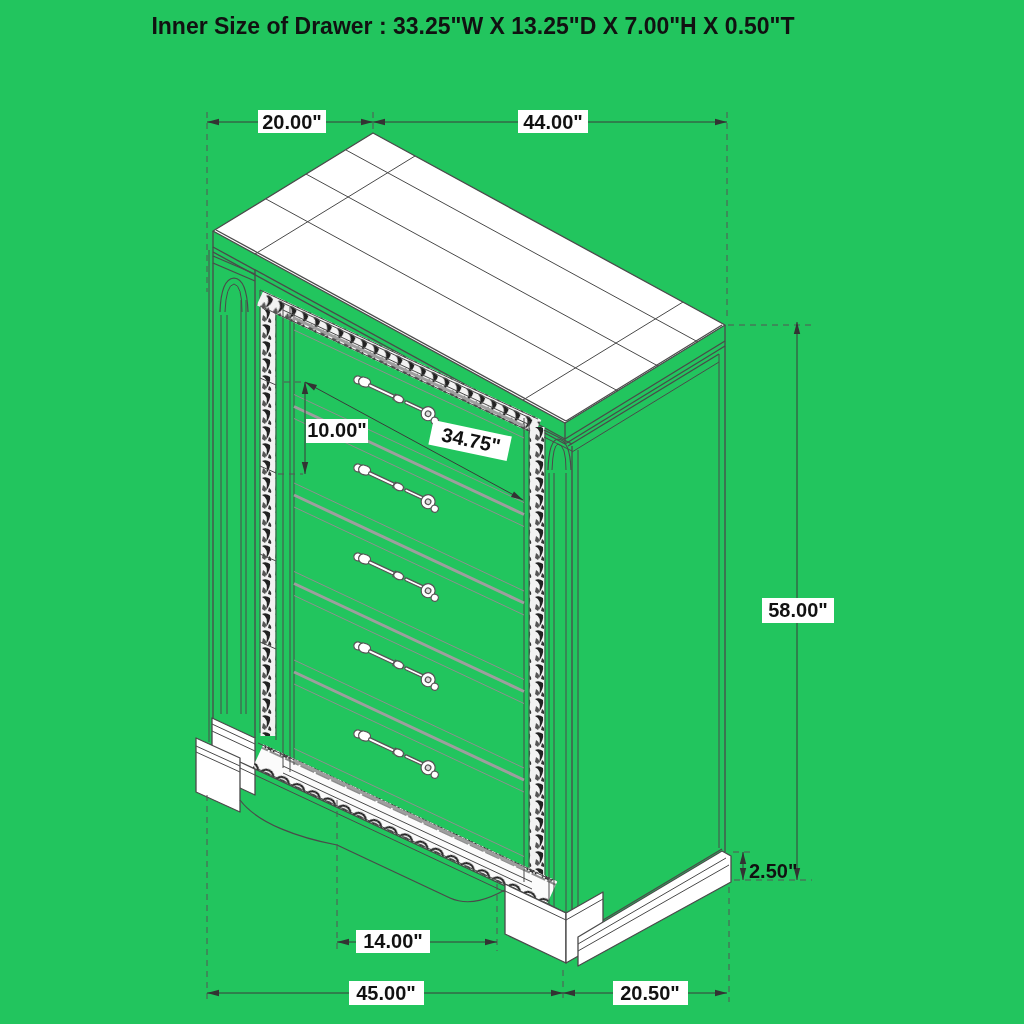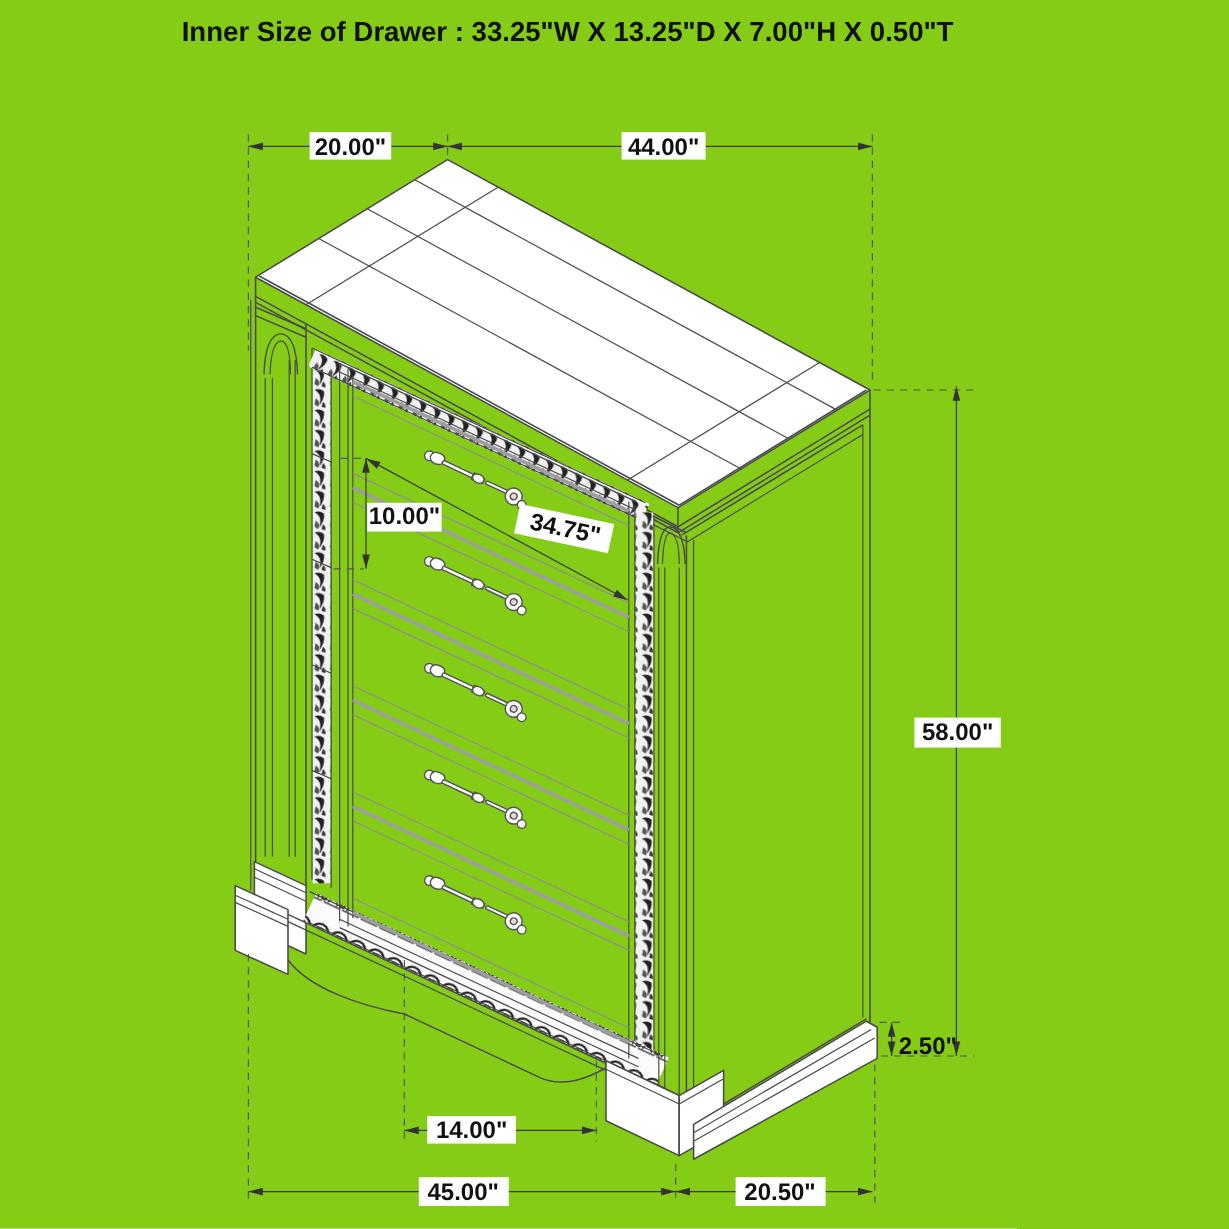--- a/index.html
+++ b/index.html
@@ -1,16 +1,16 @@
 <!DOCTYPE html>
 <html><head>
 <meta charset="utf-8">
 <style>
   html,body{margin:0;padding:0;background:#ffffff;}
-  .page{position:relative;width:1024px;height:1024px;background:#84cc16;overflow:hidden;
+  .page{position:relative;width:1024px;height:1024px;background:#22c55e;overflow:hidden;
         font-family:"Liberation Sans", sans-serif;}
   svg text{font-family:"Liberation Sans", sans-serif;font-weight:bold;fill:#111;}
   .dimtxt{font-size:20px;}
   .titletxt{font-size:23px;}
 </style>
 </head>
 <body>
 
 <div class="page">
 <svg width="1024" height="1024" viewBox="0 0 1024 1024">

